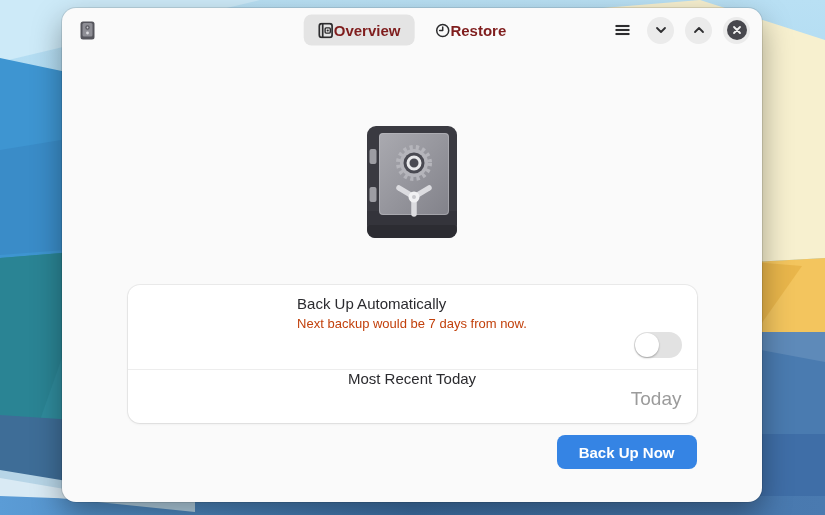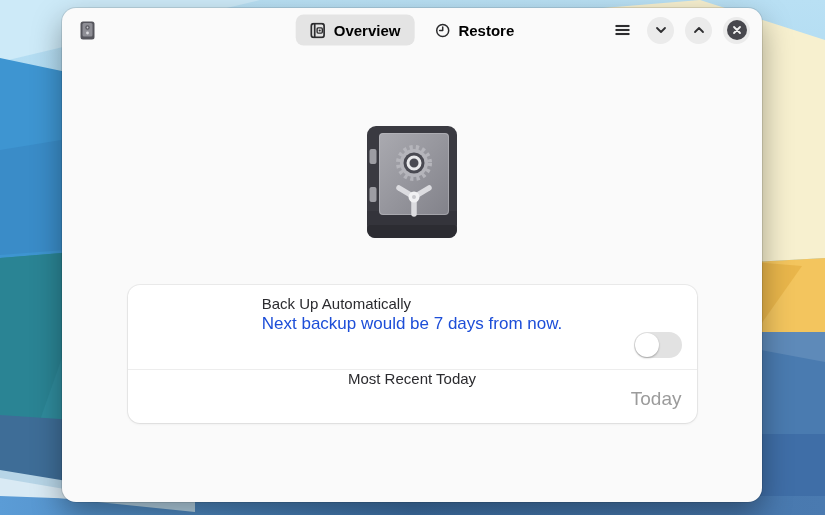--- a/index.html
+++ b/index.html
@@ -14,42 +14,42 @@
     position:absolute;left:62px;top:8px;width:700px;height:494px;
     background:#fafafa;border-radius:14px;
     box-shadow:0 12px 30px rgba(0,0,0,.35), 0 0 0 1px rgba(0,0,0,.10);
     display:flex;flex-direction:column;
   }
   
   .headerbar{flex:0 0 44px;display:flex;align-items:center;padding:0 12px;position:relative;}
   .app-icon-wrap{margin-left:6px;display:flex;align-items:center;}
   .switcher{position:absolute;left:50%;top:50%;transform:translate(-50%,-50%);display:flex;gap:6px;}
   .tab{
-    display:flex;align-items:center;gap:8px;padding:7px 14px;border-radius:8px;
-    font-weight:700;font-size:15px;color:#000000;cursor:default;white-space:nowrap;
+    display:flex;align-items:center;padding:7px 14px;border-radius:8px;
+    font-weight:700;font-size:15px;color:#7f1d1d;cursor:default;white-space:nowrap;
   }
   .tab.active{background:#e4e4e4;}
   .controls{margin-left:auto;display:flex;align-items:center;gap:11px;}
   .menu-btn{padding:4px 5px;display:flex;align-items:center;}
   .circle-btn{width:27px;height:27px;border-radius:50%;background:#ebebeb;display:flex;align-items:center;justify-content:center;}
   .close-inner{width:20px;height:20px;border-radius:50%;background:#47474d;display:flex;align-items:center;justify-content:center;}
 
   
   .content{flex:1;display:flex;flex-direction:column;align-items:center;}
   .hero{margin-top:73px;}
   .card{
     margin-top:42px;width:569px;background:#ffffff;border-radius:12px;
     box-shadow:0 0 0 1px rgba(0,0,0,.06), 0 1px 3px rgba(0,0,0,.07);
     overflow:hidden;
   }
   .row{display:flex;align-items:center;padding:0 15px;flex-direction:column;}
   .row1{padding-top:10px;padding-bottom:11px;}
   .row-titles{display:flex;flex-direction:column;gap:3px;}
   .row-title{font-size:15px;color:#2b2b2f;line-height:18px;}
-  .row-sub{font-size:17px;color:#1d4ed8;line-height:16px;}
+  .row-sub{font-size:13px;color:#c2410c;line-height:16px;}
   .divider{height:1px;background:#ededed;}
   .row2{height:53px;}
   .row-value{margin-left:auto;font-size:19px;color:#9b9b9b;}
   .toggle{margin-left:auto;width:48px;height:26px;border-radius:13px;background:#e2e2e2;position:relative;cursor:pointer;}
   .toggle .knob{position:absolute;left:1px;top:1px;width:24px;height:24px;border-radius:50%;background:#fff;box-shadow:0 1px 2px rgba(0,0,0,.3);}
   .button-row{width:569px;display:flex;justify-content:flex-end;margin-top:12px;}
   .primary-btn{
     background:#3584e4;color:#ffffff;font-weight:700;font-size:15px;
     font-family:"Liberation Sans",sans-serif;border:none;border-radius:8px;
     height:34px;padding:0 22px;cursor:pointer;
@@ -204,15 +204,18 @@
           <div class="knob"></div>
         </div>
       </div>
       <div class="divider"></div>
       <div class="row row2">
         <div class="row-title">Most Recent Today</div>
         <div class="row-value">Today</div>
       </div>
     </div>
 
+    <div class="button-row">
+      <button class="primary-btn">Back Up Now</button>
+    </div>
 
   </div>
 </div>
 
 </body></html>

